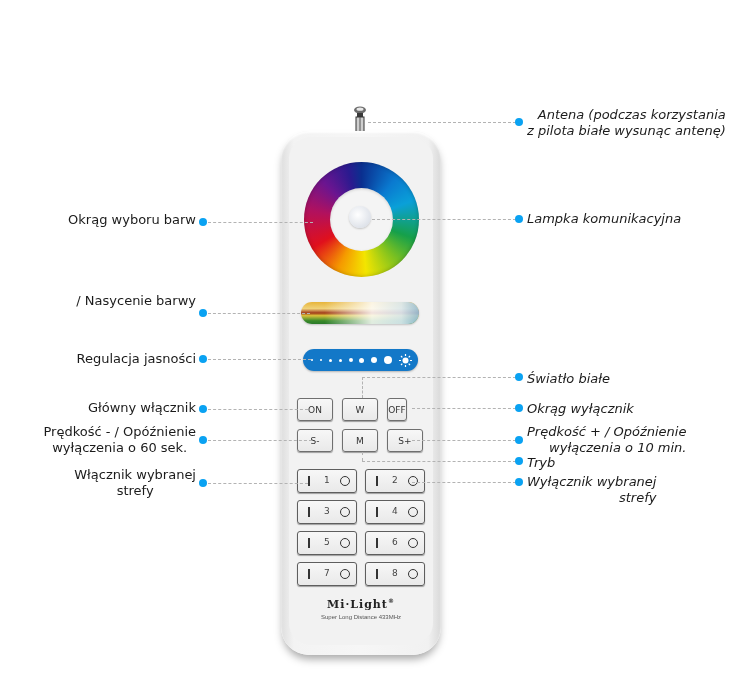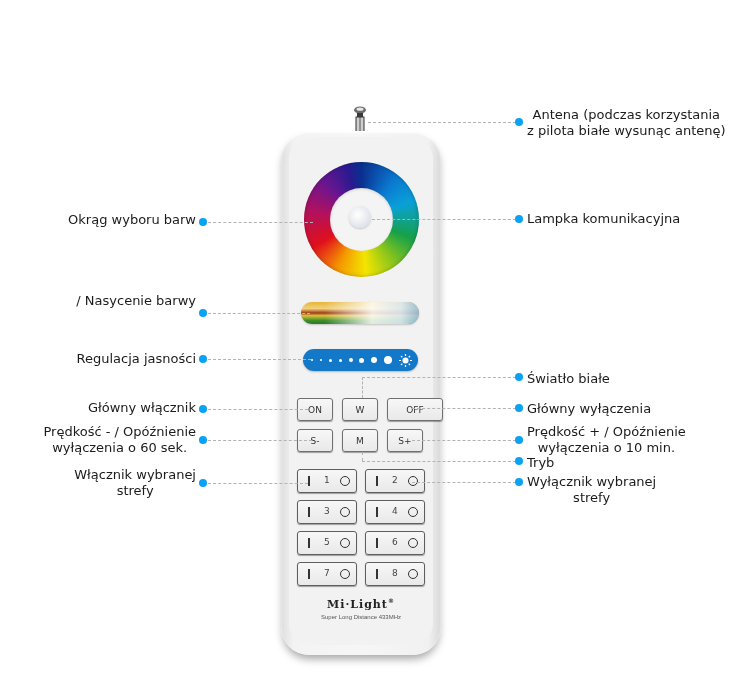--- a/index.html
+++ b/index.html
@@ -1,21 +1,21 @@
 <!DOCTYPE html>
 <html><head>
 <meta charset="utf-8">
 <style>
   * { box-sizing: border-box; margin: 0; padding: 0; }
   html, body { width: 750px; height: 680px; background: #ffffff; overflow: hidden; }
   body { position: relative; font-family: "DejaVu Sans", sans-serif; color: #1a1a1a; }
 
   .label { position: absolute; font-size: 13px; line-height: 16px; color: #1b1b1b; white-space: nowrap; }
   .label.left { text-align: center; }
-  .label.right { text-align: center; }
+  .label.right { text-align: right; font-style: italic; }
   .dot { position: absolute; width: 8px; height: 8px; border-radius: 50%; background: #0aa2f2; }
   .dash { position: absolute; height: 0; border-top: 1px dashed #b3b3b3; }
   .vdash { position: absolute; width: 0; border-left: 1px dashed #b3b3b3; }
 
   
   .remote { position: absolute; left: 281px; top: 131px; width: 160px; height: 524px; border-radius: 28px;
     background: linear-gradient(90deg, #dedede 0%, #f3f3f3 8%, #f6f6f6 50%, #f1f1f1 92%, #d9d9d9 100%);
     box-shadow: 0 6px 8px -2px rgba(0,0,0,0.35), inset 0 2px 2px rgba(255,255,255,0.9); }
   .remote-face { position: absolute; left: 8px; top: 6px; right: 8px; bottom: 10px; border-radius: 22px;
     background: #f2f2f2; }
@@ -88,21 +88,21 @@
       <line x1="2" y1="2" x2="3.3" y2="3.3"></line>
         <line x1="9.7" y1="9.7" x2="11" y2="11"></line>
       <line x1="11" y1="2" x2="9.7" y2="3.3"></line>
         <line x1="2" y1="11" x2="3.3" y2="9.7"></line>
     </g>
   </svg>
 </div>
 
 <div class="btn" style="left:297px;top:398px;width:36px;height:23px">ON</div>
 <div class="btn" style="left:342px;top:398px;width:36px;height:23px">W</div>
-<div class="btn" style="left:387px;top:398px;width:56px;height:23px">OFF</div>
+<div class="btn" style="left:387px;top:398px;width:20px;height:23px">OFF</div>
 <div class="btn" style="left:297px;top:429px;width:36px;height:23px">S-</div>
 <div class="btn" style="left:342px;top:429px;width:36px;height:23px">M</div>
 <div class="btn" style="left:387px;top:429px;width:36px;height:23px">S+</div>
 
 <div class="zone" style="left:297px;top:469px">
     <span class="on"></span>
     <span class="num">1</span>
     <span class="off"></span>
   </div>
 <div class="zone" style="left:365px;top:469px">
@@ -198,21 +198,21 @@
 <div class="vdash" style="left:362px;top:377px;height:21px"></div>
 <div class="dash" style="left:362px;top:377px;width:154px"></div>
 <div class="dot" style="left:515px;top:373px"></div>
 <div class="label right" style="left:527px;top:371px">
     <div>Światło białe</div>
   </div>
 
 <div class="dash" style="left:412px;top:408px;width:104px"></div>
 <div class="dot" style="left:515px;top:404px"></div>
 <div class="label right" style="left:527px;top:401px">
-    <div>Główny wyłączenia</div>
+    <div>Okrąg wyłącznik</div>
   </div>
 
 <div class="dash" style="left:412px;top:440px;width:104px"></div>
 <div class="dot" style="left:515px;top:436px"></div>
 <div class="label right" style="left:527px;top:424px">
     <div>Prędkość + / Opóźnienie</div>
     <div>wyłączenia o 10 min.</div>
   </div>
 
 <div class="vdash" style="left:362px;top:452px;height:9px"></div>

